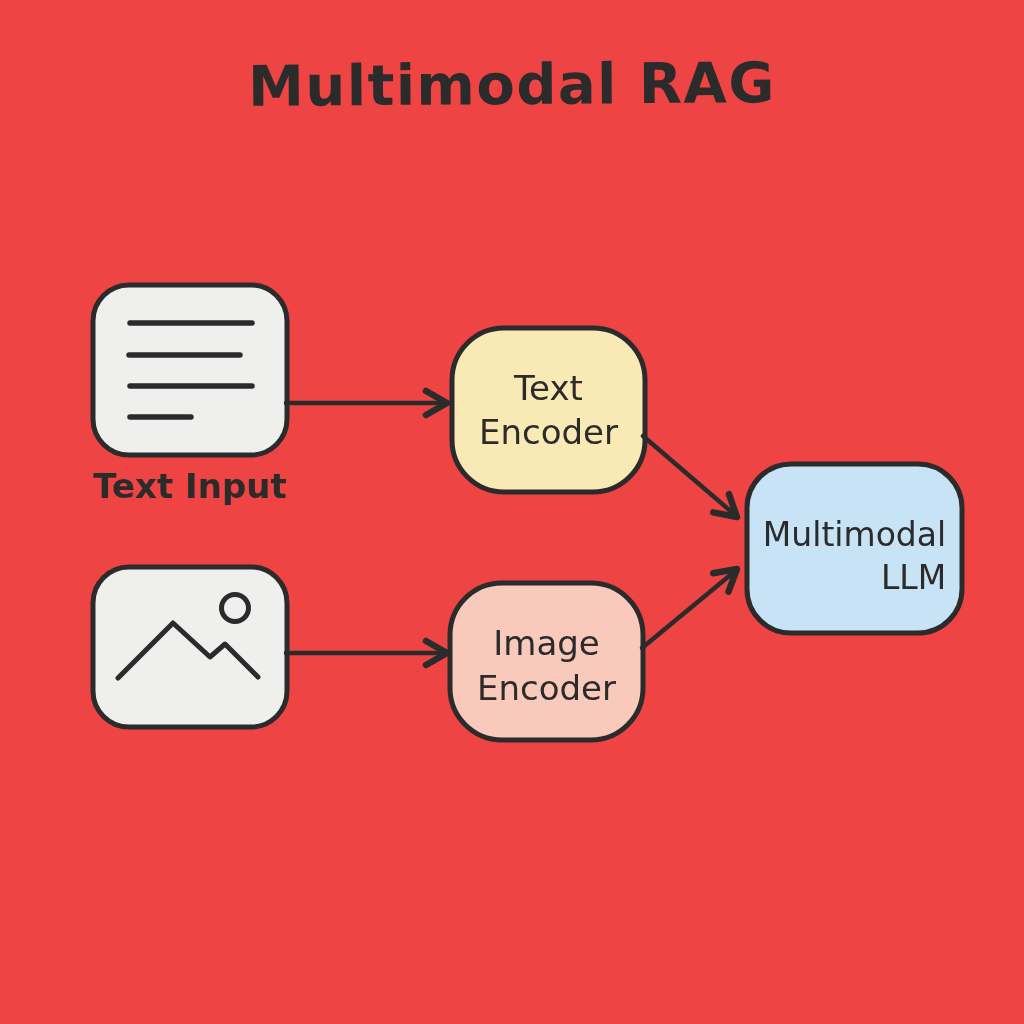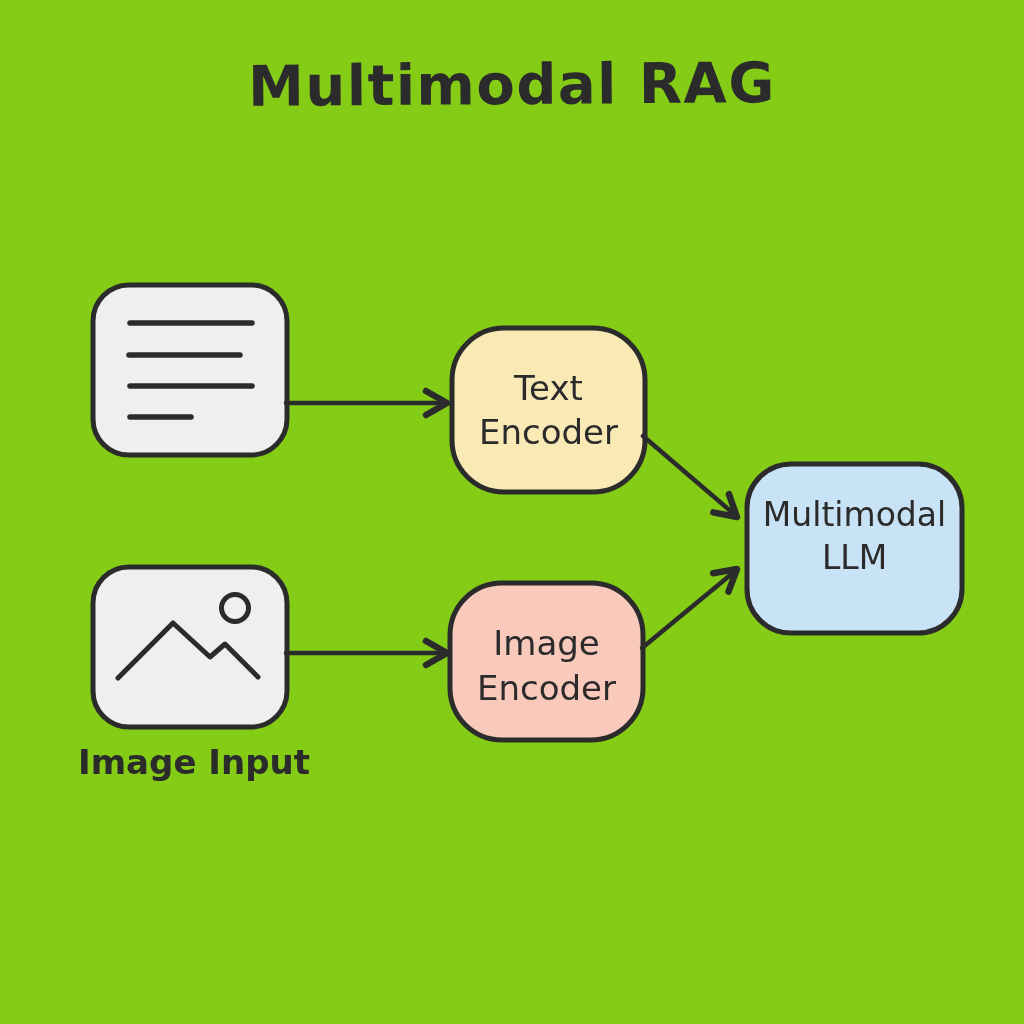--- a/index.html
+++ b/index.html
@@ -5,21 +5,21 @@
   html, body {
     margin: 0;
     padding: 0;
     background: #ffffff;
     font-family: "DejaVu Sans", sans-serif;
   }
   .stage {
     position: relative;
     width: 1024px;
     height: 1024px;
-    background: #84cc16;
+    background: #ef4444;
     overflow: hidden;
   }
   .diagram-svg {
     position: absolute;
     left: 0;
     top: 0;
   }
   .title {
     position: absolute;
     left: 0;
@@ -39,21 +39,21 @@
     justify-content: center;
     text-align: center;
     white-space: pre-line;
     color: #2b2b2b;
     font-weight: normal;
     line-height: 1.3;
     pointer-events: none;
   }
   .label-text-encoder   { left: 452px; top: 328px; width: 193px; height: 164px; font-size: 34px; }
   .label-image-encoder  { left: 450px; top: 587px; width: 193px; height: 157px; font-size: 34px; }
-  .label-multimodal-llm { left: 747px; top: 452px; width: 215px; height: 169px; font-size: 33px; }
+  .label-multimodal-llm { left: 747px; top: 472px; width: 215px; height: 169px; font-size: 33px; text-align: right; }
   .caption {
     position: absolute;
     text-align: center;
     color: #2b2b2b;
     font-weight: bold;
     font-size: 34px;
     pointer-events: none;
   }
   .caption-text-input  { left: 65px; top: 466px; width: 250px; }
   .caption-image-input { left: 69px; top: 742px; width: 250px; }
@@ -108,15 +108,15 @@
 
   <div class="title">Multimodal RAG</div>
 
   <div class="node-label label-text-encoder">Text
 Encoder</div>
   <div class="node-label label-image-encoder">Image
 Encoder</div>
   <div class="node-label label-multimodal-llm">Multimodal
 LLM</div>
 
-  <div class="caption caption-image-input">Image Input</div>
+  <div class="caption caption-text-input">Text Input</div>
 
 </div>
 
 </body></html>

